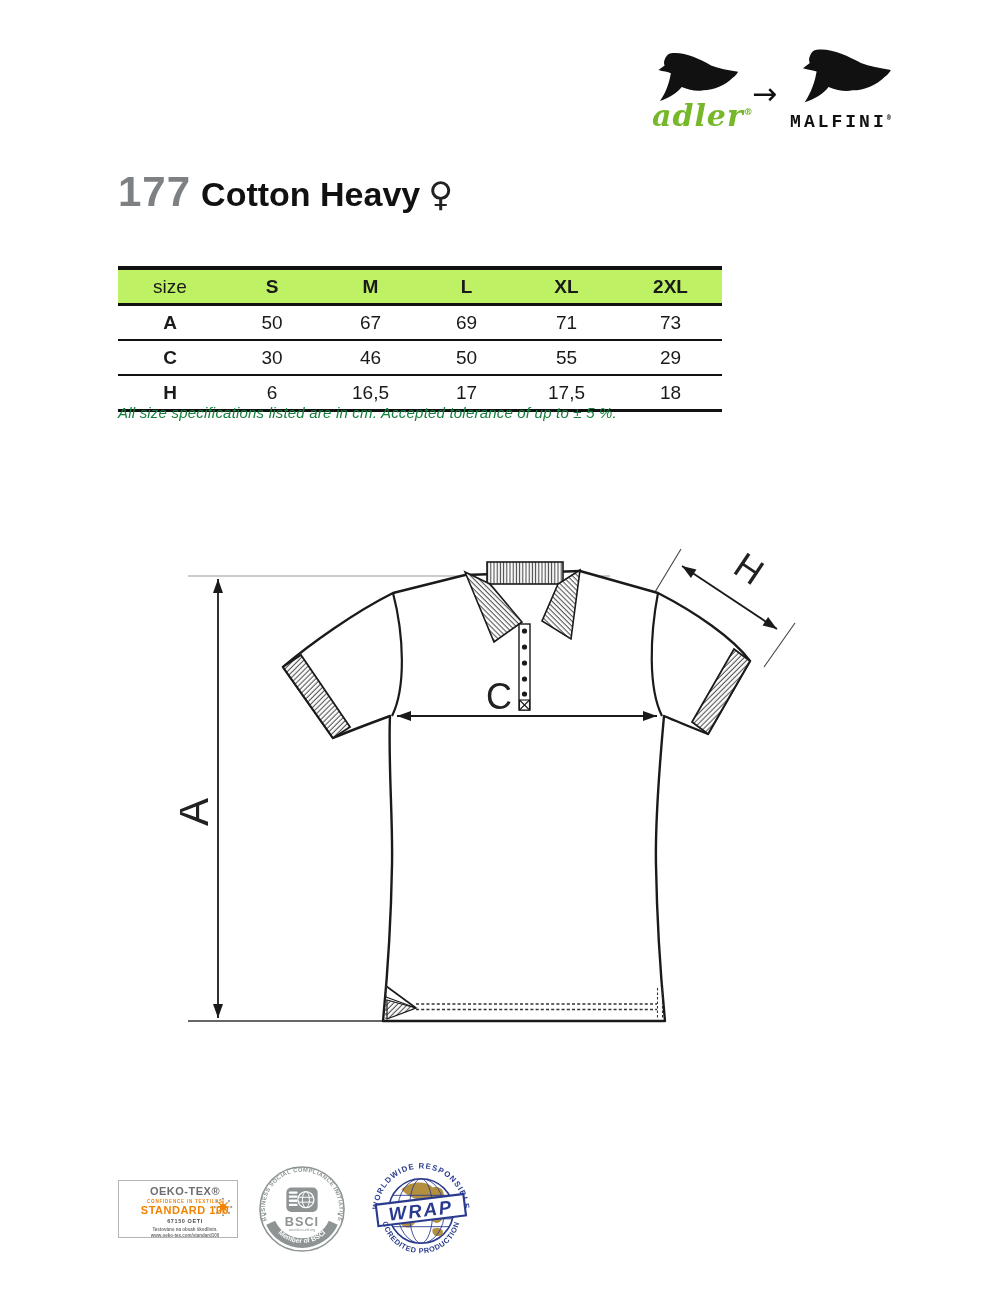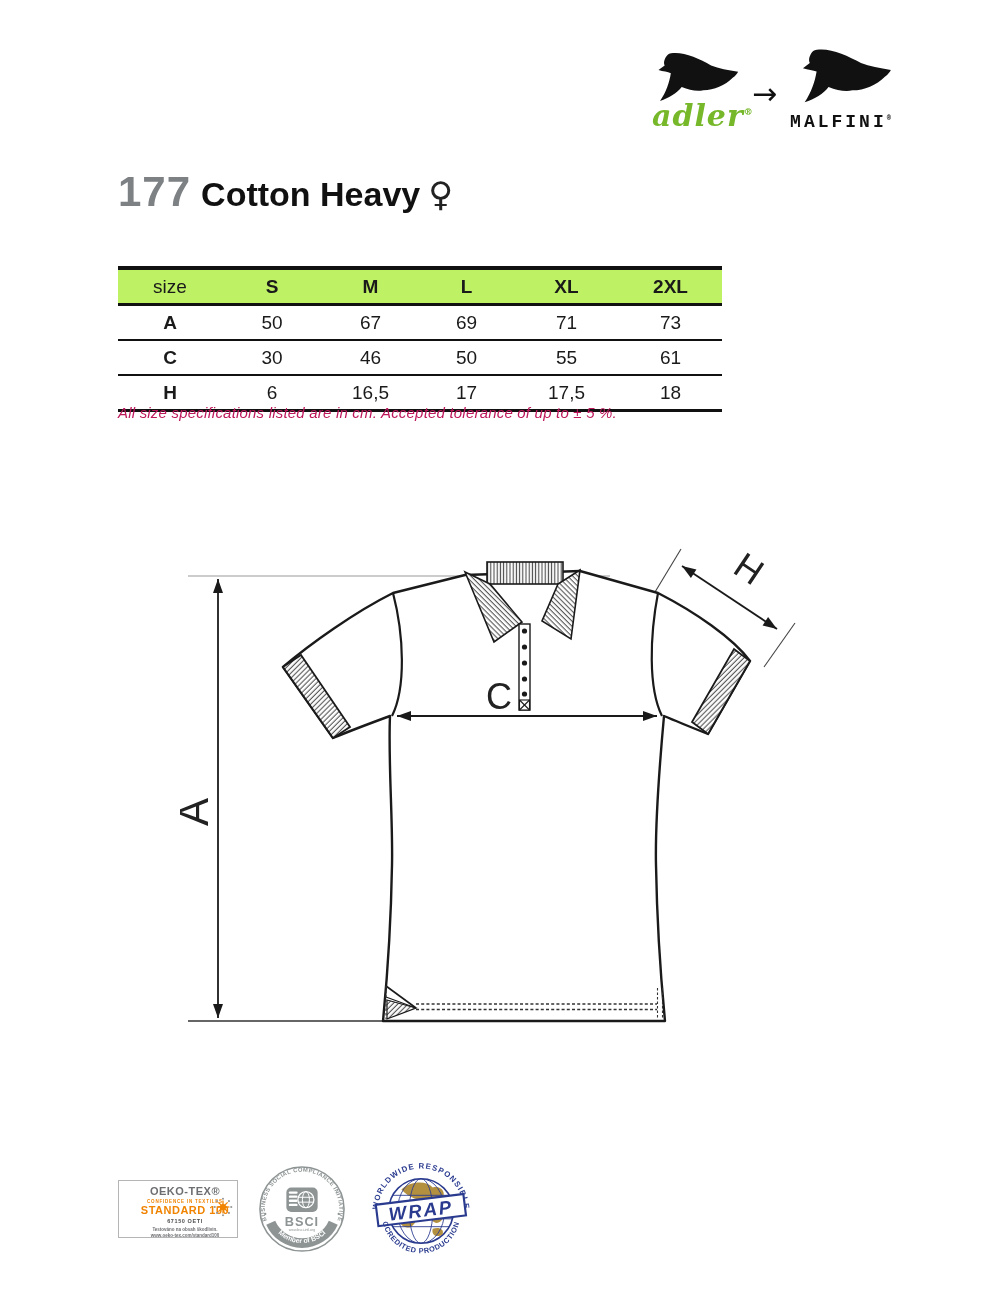--- a/index.html
+++ b/index.html
@@ -28,21 +28,21 @@
   table.sizes{border-collapse:collapse;width:604px;table-layout:fixed;
               border-top:4px solid #111;}
   table.sizes thead tr{background:#bef264;border-bottom:3px solid #111;}
   table.sizes tbody tr{border-bottom:2px solid #111;}
   table.sizes tbody tr:last-child{border-bottom:3px solid #111;}
   table.sizes th,table.sizes td{height:33px;text-align:center;vertical-align:middle;
               font-size:19px;padding:0;}
   table.sizes th{font-weight:bold;}
   table.sizes th.szcol{font-weight:normal;}
   table.sizes td.lbl{font-weight:bold;}
-  .note{font-size:15px;font-style:italic;color:#be185d;letter-spacing:0.2px;}
+  .note{font-size:15px;font-style:italic;color:#15803d;letter-spacing:0.2px;}
 
   
   .oeko{width:104px;height:56px;border:1px solid #b5b5b5;background:#fff;
         text-align:center;line-height:1.25;position:absolute;padding-left:14px;}
   .oeko .l1{font-size:11px;font-weight:bold;color:#6d6e71;letter-spacing:0.5px;margin-top:4px;}
   .oeko .l2{font-size:4.5px;color:#f08300;letter-spacing:0.8px;font-weight:bold;}
   .oeko .l3{font-size:11px;font-weight:bold;color:#f08300;letter-spacing:0.5px;}
   .oeko .l4{font-size:5.5px;font-weight:bold;color:#4d4d4f;letter-spacing:0.6px;}
   .oeko .l5{font-size:4.5px;font-weight:bold;color:#6d6e71;margin-top:2px;}
   .oeko .l6{font-size:4.5px;font-weight:bold;color:#6d6e71;}
@@ -100,21 +100,21 @@
         <td>69</td>
         <td>71</td>
         <td>73</td>
       </tr>
       <tr>
         <td class="lbl">C</td>
         <td>30</td>
         <td>46</td>
         <td>50</td>
         <td>55</td>
-        <td>61</td>
+        <td>29</td>
       </tr>
       <tr>
         <td class="lbl">H</td>
         <td>6</td>
         <td>16,5</td>
         <td>17</td>
         <td>17,5</td>
         <td>18</td>
       </tr>
     </tbody>

